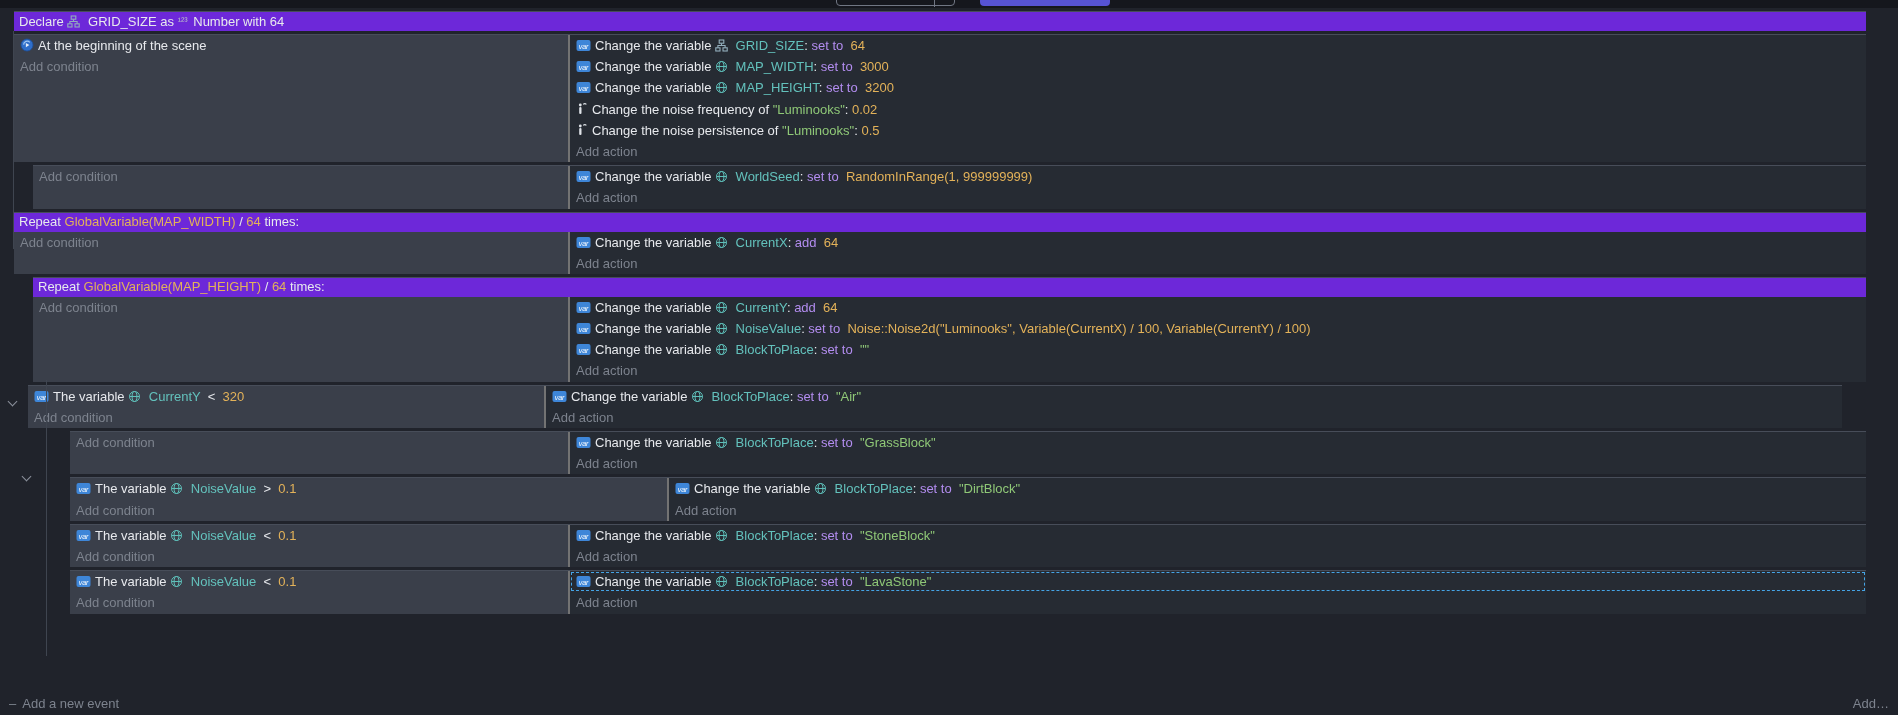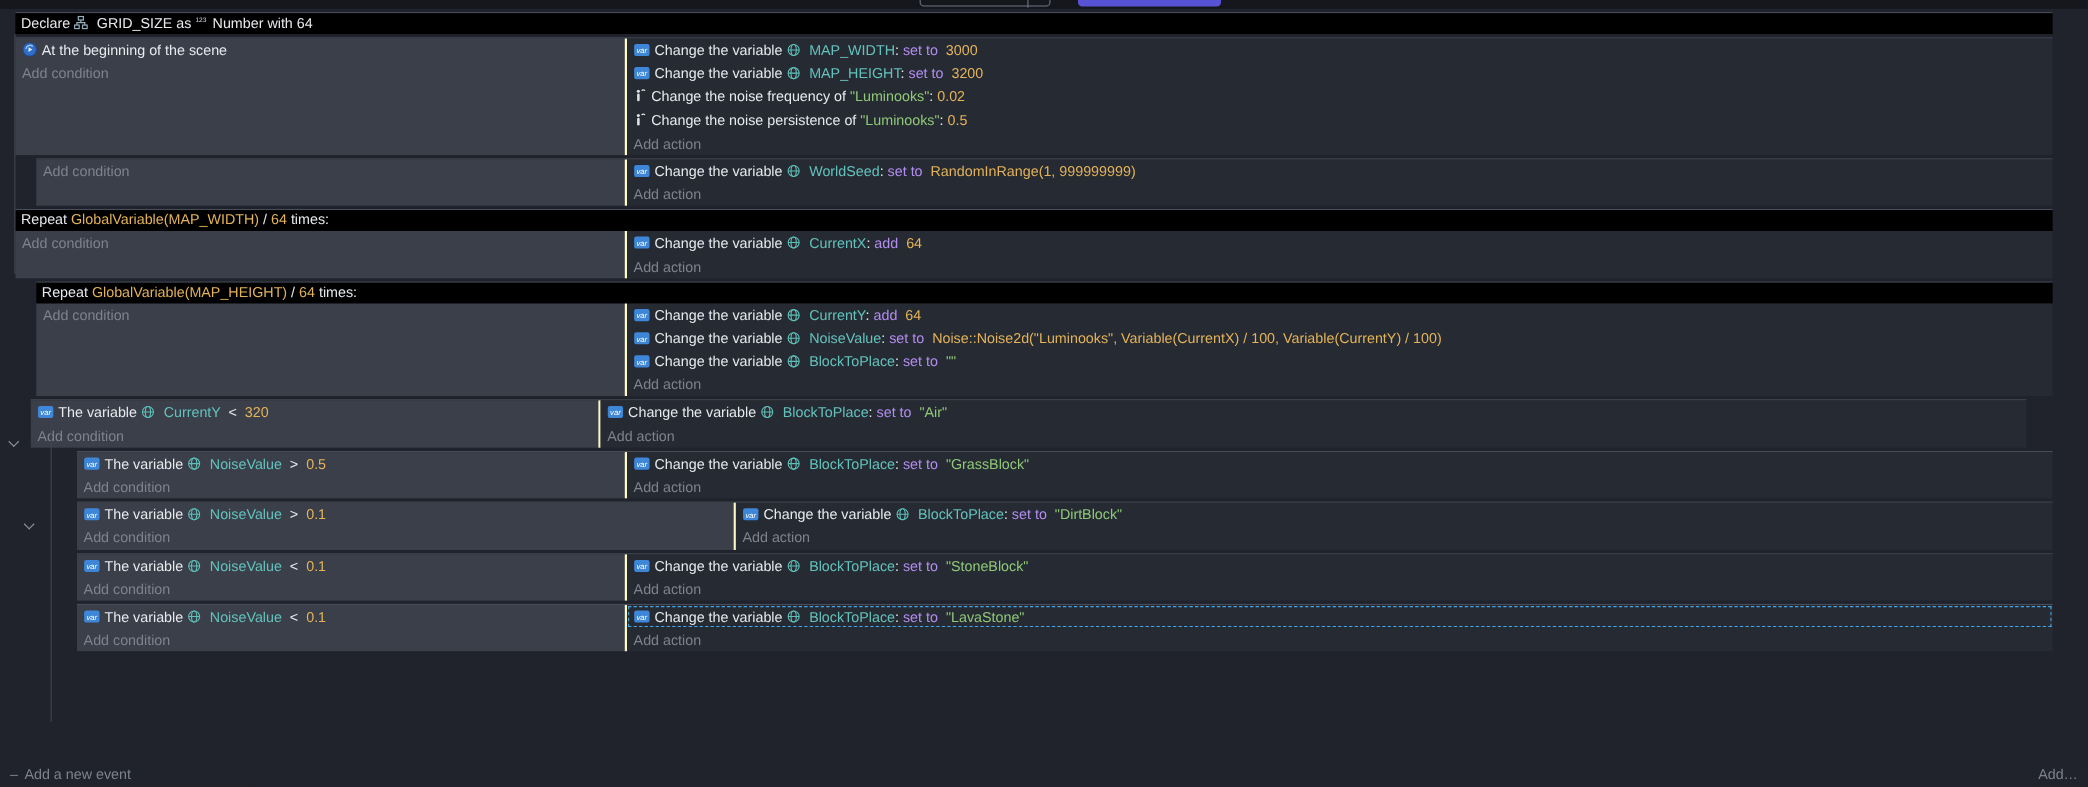--- a/index.html
+++ b/index.html
@@ -13,23 +13,23 @@
   }
   .top-strip { position:relative; height:8px; background:#15171d; overflow:hidden; }
   .toolbar-field { position:absolute; top:-6px; left:836px; width:119px; height:12px;
     border:1px solid #70768:3; border:1px solid #707683; border-radius:4px; background:transparent; }
   .toolbar-field-divider { position:absolute; top:0; left:97px; width:1px; height:12px; background:#707683; }
   .toolbar-button { position:absolute; top:-4px; left:980px; width:130px; height:10px;
     background:#5753d4; border-radius:4px; }
   #events { position:relative; width:1866px; }
   .event { border-top:1px solid #474d59; margin-top:3px; }
   .event:first-child { margin-top:1px; }
-  .event-header { height:19px; line-height:18px; background:#000000; padding-left:5px; white-space:pre; }
+  .event-header { height:19px; line-height:18px; background:#6d28d9; padding-left:5px; white-space:pre; }
   .event-body { display:flex; align-items:stretch; }
-  .conditions { background:#3a3f4a; border-right:2px solid #fef9c3; flex:none; }
+  .conditions { background:#3a3f4a; border-right:2px solid #737373; flex:none; }
   .actions { background:#262b33; flex:1 1 auto; min-width:0; }
   .line { height:21.2px; line-height:21.2px; padding-left:6px; white-space:pre; overflow:hidden; }
   .line.selected { outline:1px dashed #45a4e6; outline-offset:-2px; }
   .c-w { color:#e7e9ed; } .c-g { color:#7d838e; }
   .c-var { color:#63c1bc; } .c-op { color:#b38df0; }
   .c-num { color:#e3b259; } .c-str { color:#8fc877; }
   .icon { display:inline-block; vertical-align:-2px; margin-right:4px; }
   .icon svg { display:block; }
   .num123 { font-size:10px; color:#b9bec8; letter-spacing:0; vertical-align:2px; margin-right:2px; }
   .vline { position:absolute; width:1px; background:#3f4550; }
@@ -71,20 +71,29 @@
                 <circle cx="7" cy="7" r="6" fill="#2f6ec9" stroke="#1b4f9e" stroke-width="0.8"></circle>
                 <path d="M3.6 6.6a3.6 3.6 0 0 1 6.2-2.3" stroke="#9fc6f2" stroke-width="1.2" fill="none"></path>
                 <path d="M5.9 4.9l3.5 2.2-3.5 2.2z" fill="#e4eefb"></path>
               </svg></span><span class="c-w">At the beginning of the scene</span></div>
           <div class="line"><span class="c-g">Add condition</span></div>
         </div>
         <div class="actions">
           <div class="line"><span class="icon"><svg width="15" height="13" viewBox="0 0 15 13">
                 <rect x="0.5" y="1" width="14" height="11" rx="2" fill="#3e86d8"></rect>
                 <text x="7.5" y="9.5" text-anchor="middle" font-size="7" font-style="italic" fill="#fff">var</text>
+              </svg></span><span class="c-w">Change the variable </span><span class="icon"><svg width="13" height="13" viewBox="0 0 13 13" fill="none" stroke="#93aebc" stroke-width="1.1">
+                <rect x="4.2" y="1" width="4.6" height="3.2"></rect>
+                <rect x="0.8" y="8.8" width="4.2" height="3.2"></rect>
+                <rect x="8" y="8.8" width="4.2" height="3.2"></rect>
+                <path d="M6.5 4.2v2.3M2.9 8.8V6.5h7.2v2.3"></path>
+              </svg></span><span class="c-var"> GRID_SIZE</span><span class="c-w">: </span><span class="c-op">set to </span><span class="c-num"> 64</span></div>
+          <div class="line"><span class="icon"><svg width="15" height="13" viewBox="0 0 15 13">
+                <rect x="0.5" y="1" width="14" height="11" rx="2" fill="#3e86d8"></rect>
+                <text x="7.5" y="9.5" text-anchor="middle" font-size="7" font-style="italic" fill="#fff">var</text>
               </svg></span><span class="c-w">Change the variable </span><span class="icon"><svg width="13" height="13" viewBox="0 0 13 13" fill="none" stroke="#5fc0ba" stroke-width="1">
                 <circle cx="6.5" cy="6.5" r="5"></circle>
                 <ellipse cx="6.5" cy="6.5" rx="2.4" ry="5"></ellipse>
                 <path d="M1.5 6.5h10"></path>
               </svg></span><span class="c-var"> MAP_WIDTH</span><span class="c-w">: </span><span class="c-op">set to </span><span class="c-num"> 3000</span></div>
           <div class="line"><span class="icon"><svg width="15" height="13" viewBox="0 0 15 13">
                 <rect x="0.5" y="1" width="14" height="11" rx="2" fill="#3e86d8"></rect>
                 <text x="7.5" y="9.5" text-anchor="middle" font-size="7" font-style="italic" fill="#fff">var</text>
               </svg></span><span class="c-w">Change the variable </span><span class="icon"><svg width="13" height="13" viewBox="0 0 13 13" fill="none" stroke="#5fc0ba" stroke-width="1">
                 <circle cx="6.5" cy="6.5" r="5"></circle>
@@ -199,28 +208,20 @@
                 <ellipse cx="6.5" cy="6.5" rx="2.4" ry="5"></ellipse>
                 <path d="M1.5 6.5h10"></path>
               </svg></span><span class="c-var"> BlockToPlace</span><span class="c-w">: </span><span class="c-op">set to </span><span class="c-str"> "Air"</span></div>
           <div class="line"><span class="c-g">Add action</span></div>
         </div>
       </div>
     </div>
     <div class="event" style="margin-left: 70px; width: 1796px;">
       <div class="event-body">
         <div class="conditions" style="width: 500px;">
-          <div class="line"><span class="icon"><svg width="15" height="13" viewBox="0 0 15 13">
-                <rect x="0.5" y="1" width="14" height="11" rx="2" fill="#3e86d8"></rect>
-                <text x="7.5" y="9.5" text-anchor="middle" font-size="7" font-style="italic" fill="#fff">var</text>
-              </svg></span><span class="c-w">The variable </span><span class="icon"><svg width="13" height="13" viewBox="0 0 13 13" fill="none" stroke="#5fc0ba" stroke-width="1">
-                <circle cx="6.5" cy="6.5" r="5"></circle>
-                <ellipse cx="6.5" cy="6.5" rx="2.4" ry="5"></ellipse>
-                <path d="M1.5 6.5h10"></path>
-              </svg></span><span class="c-var"> NoiseValue</span><span class="c-w">  &gt;  </span><span class="c-num">0.5</span></div>
           <div class="line"><span class="c-g">Add condition</span></div>
         </div>
         <div class="actions">
           <div class="line"><span class="icon"><svg width="15" height="13" viewBox="0 0 15 13">
                 <rect x="0.5" y="1" width="14" height="11" rx="2" fill="#3e86d8"></rect>
                 <text x="7.5" y="9.5" text-anchor="middle" font-size="7" font-style="italic" fill="#fff">var</text>
               </svg></span><span class="c-w">Change the variable </span><span class="icon"><svg width="13" height="13" viewBox="0 0 13 13" fill="none" stroke="#5fc0ba" stroke-width="1">
                 <circle cx="6.5" cy="6.5" r="5"></circle>
                 <ellipse cx="6.5" cy="6.5" rx="2.4" ry="5"></ellipse>
                 <path d="M1.5 6.5h10"></path>

